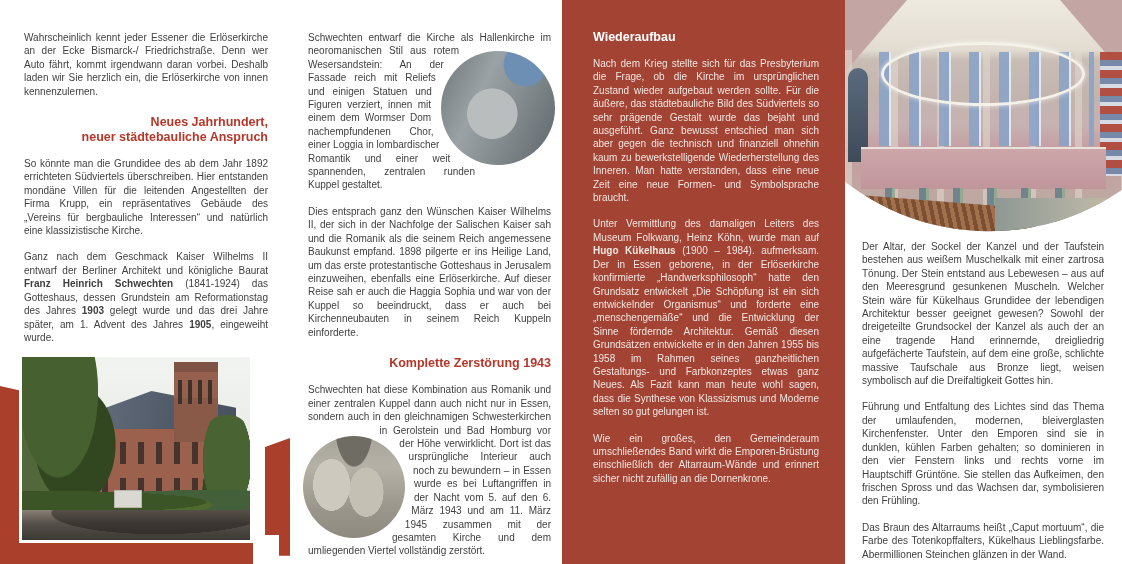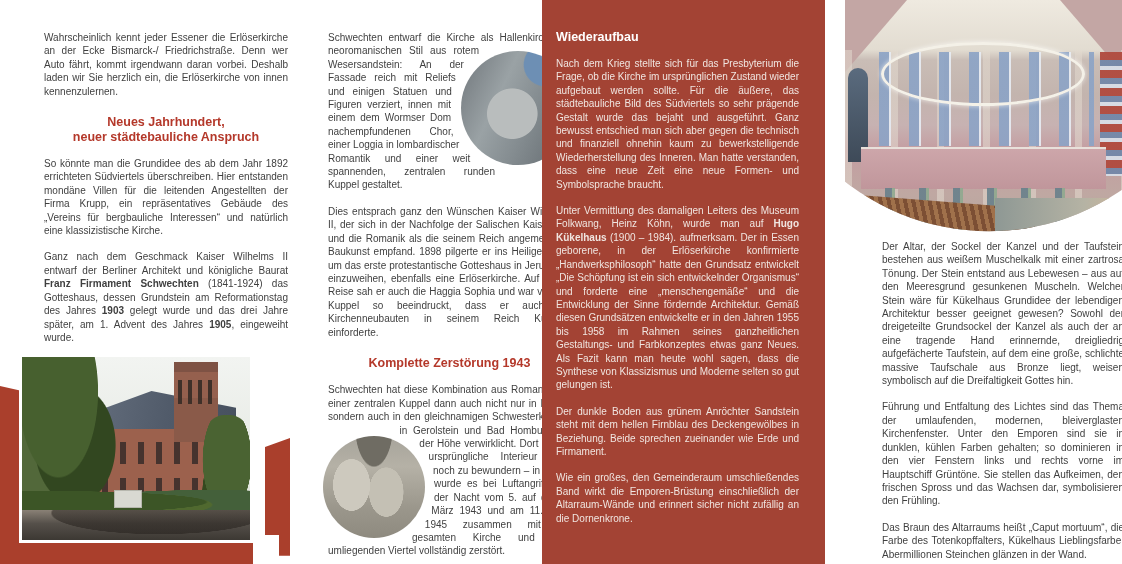--- a/index.html
+++ b/index.html
@@ -3,32 +3,32 @@
 <meta charset="utf-8">
 <style>
   html,body{margin:0;padding:0;}
   body{
     width:1122px;height:564px;position:relative;overflow:hidden;background:#ffffff;
     font-family:"Liberation Sans","DejaVu Sans",sans-serif;
     color:#3f3f3f;
   }
   .txt{font-size:10px;line-height:13.4px;text-align:justify;hyphens:auto;}
   .txt p{margin:0 0 13px 0;}
-  .col{position:absolute;margin-left:20px;}
+  .col{position:absolute;}
   .col1{left:24px;top:31px;width:244px;}
   .col2{left:308px;top:31px;width:243px;}
   .col4text{left:862px;top:240px;width:242px;}
   h3.red{
     font-size:12.5px;line-height:14.5px;color:#b4382a;font-weight:bold;
-    margin:17px 0 13px 0;text-align:center;
+    margin:17px 0 13px 0;text-align:right;
   }
   
   .panel{
-    position:absolute;left:542px;top:0;width:283px;height:564px;
-    background:#a34334;box-sizing:border-box;padding:30px 26px 0 14px;
+    position:absolute;left:562px;top:0;width:283px;height:564px;
+    background:#a34334;box-sizing:border-box;padding:30px 26px 0 31px;
   }
   .panel .txt{color:#f0e5e0;}
   .panel h4{
     font-size:12.5px;line-height:14px;color:#ffffff;font-weight:bold;
     margin:0 0 13px 0;
   }
   .panel h4.second{margin-top:17px;}
   
   .red-band{
     position:absolute;left:0;top:386px;width:253px;height:178px;background:#aa3f2c;
@@ -121,21 +121,21 @@
 </head>
 <body>
 
 <div class="red-band"></div>
 <div class="red-strip"></div>
 
 <div class="col col1 txt">
   <p><span>Wahrscheinlich kennt jeder Essener die Erlöserkirche an der Ecke Bismarck-/ Friedrichstraße. Denn wer Auto fährt, kommt irgendwann daran vorbei. Deshalb laden wir Sie herzlich ein, die Erlöserkirche von innen kennenzulernen.</span></p>
   <h3 class="red"><span>Neues Jahrhundert,</span><br><span>neuer städtebauliche Anspruch</span></h3>
   <p><span>So könnte man die Grundidee des ab dem Jahr 1892 errichteten Südviertels überschreiben. Hier entstanden mondäne Villen für die leitenden Angestellten der Firma Krupp, ein repräsentatives Gebäude des „Vereins für bergbauliche Interessen“ und natürlich eine klassizistische Kirche.</span></p>
-  <p><span>Ganz nach dem Geschmack Kaiser Wilhelms II entwarf der Berliner Architekt und königliche Baurat </span><b>Franz Firmament Schwechten</b><span> (1841-1924) das Gotteshaus, dessen Grundstein am Reformationstag des Jahres </span><b>1903</b><span> gelegt wurde und das drei Jahre später, am 1. Advent des Jahres </span><b>1905</b><span>, eingeweiht wurde.</span></p>
+  <p><span>Ganz nach dem Geschmack Kaiser Wilhelms II entwarf der Berliner Architekt und königliche Baurat </span><b>Franz Heinrich Schwechten</b><span> (1841-1924) das Gotteshaus, dessen Grundstein am Reformationstag des Jahres </span><b>1903</b><span> gelegt wurde und das drei Jahre später, am 1. Advent des Jahres </span><b>1905</b><span>, eingeweiht wurde.</span></p>
 </div>
 
 <div class="photo-ext">
   <div class="sky"></div>
   <div class="roof"></div>
   <div class="facade">
     <div class="winrow r1"></div>
     <div class="winrow r2"></div>
   </div>
   <div class="tower">
@@ -165,21 +165,20 @@
   </p>
 </div>
 
 <div class="panel">
   <h4><span>Wiederaufbau</span></h4>
   <div class="txt">
     <p><span>Nach dem Krieg stellte sich für das Presbyterium die Frage, ob die Kirche im ursprünglichen Zustand wieder aufgebaut werden sollte. Für die äußere, das städtebauliche Bild des Südviertels so sehr prägende Gestalt wurde das bejaht und ausgeführt. Ganz bewusst entschied man sich aber gegen die technisch und finanziell ohnehin kaum zu bewerkstelligende Wiederherstellung des Inneren. Man hatte verstanden, dass eine neue Zeit eine neue Formen- und Symbolsprache braucht.</span></p>
     <p><span>Unter Vermittlung des damaligen Leiters des Museum Folkwang, Heinz Köhn, wurde man auf </span><b>Hugo Kükelhaus</b><span> (1900 – 1984). aufmerksam. Der in Essen geborene, in der Erlöserkirche konfirmierte „Handwerksphilosoph“ hatte den Grundsatz entwickelt „Die Schöpfung ist ein sich entwickelnder Organismus“ und forderte eine „menschengemäße“ und die Entwicklung der Sinne fördernde Architektur. Gemäß diesen Grundsätzen entwickelte er in den Jahren 1955 bis 1958 im Rahmen seines ganzheitlichen Gestaltungs- und Farbkonzeptes etwas ganz Neues. Als Fazit kann man heute wohl sagen, dass die Synthese von Klassizismus und Moderne selten so gut gelungen ist.</span></p>
   </div>
   <div class="txt">
-    <p><span>Der dunkle Boden aus grünem Anröchter Sandstein steht mit dem hellen Firnblau des Deckengewölbes in Beziehung. Beide sprechen zueinander wie Erde und Firmament.</span></p>
     <p><span>Wie ein großes, den Gemeinderaum umschließendes Band wirkt die Emporen-Brüstung einschließlich der Altarraum-Wände und erinnert sicher nicht zufällig an die Dornenkrone.</span></p>
   </div>
 </div>
 
 <div class="photo-int">
   <div class="cornL"></div>
   <div class="cornR"></div>
   <div class="pillars"></div>
   <div class="upperWins"></div>
   <div class="leftWin"></div>

